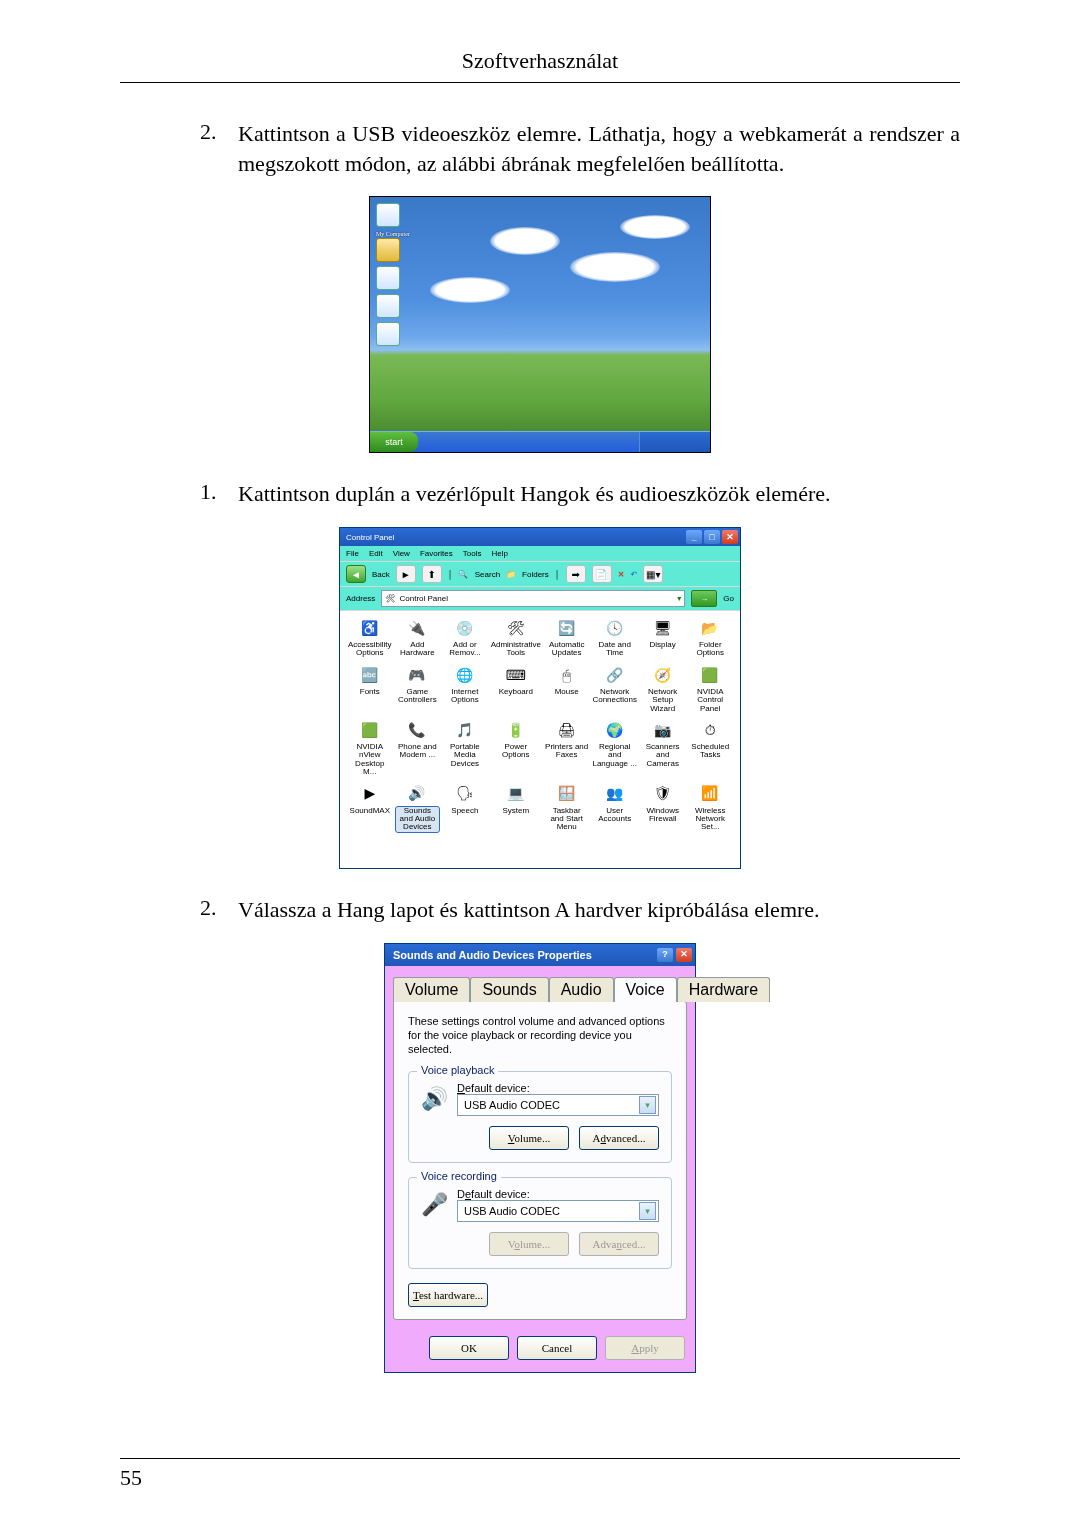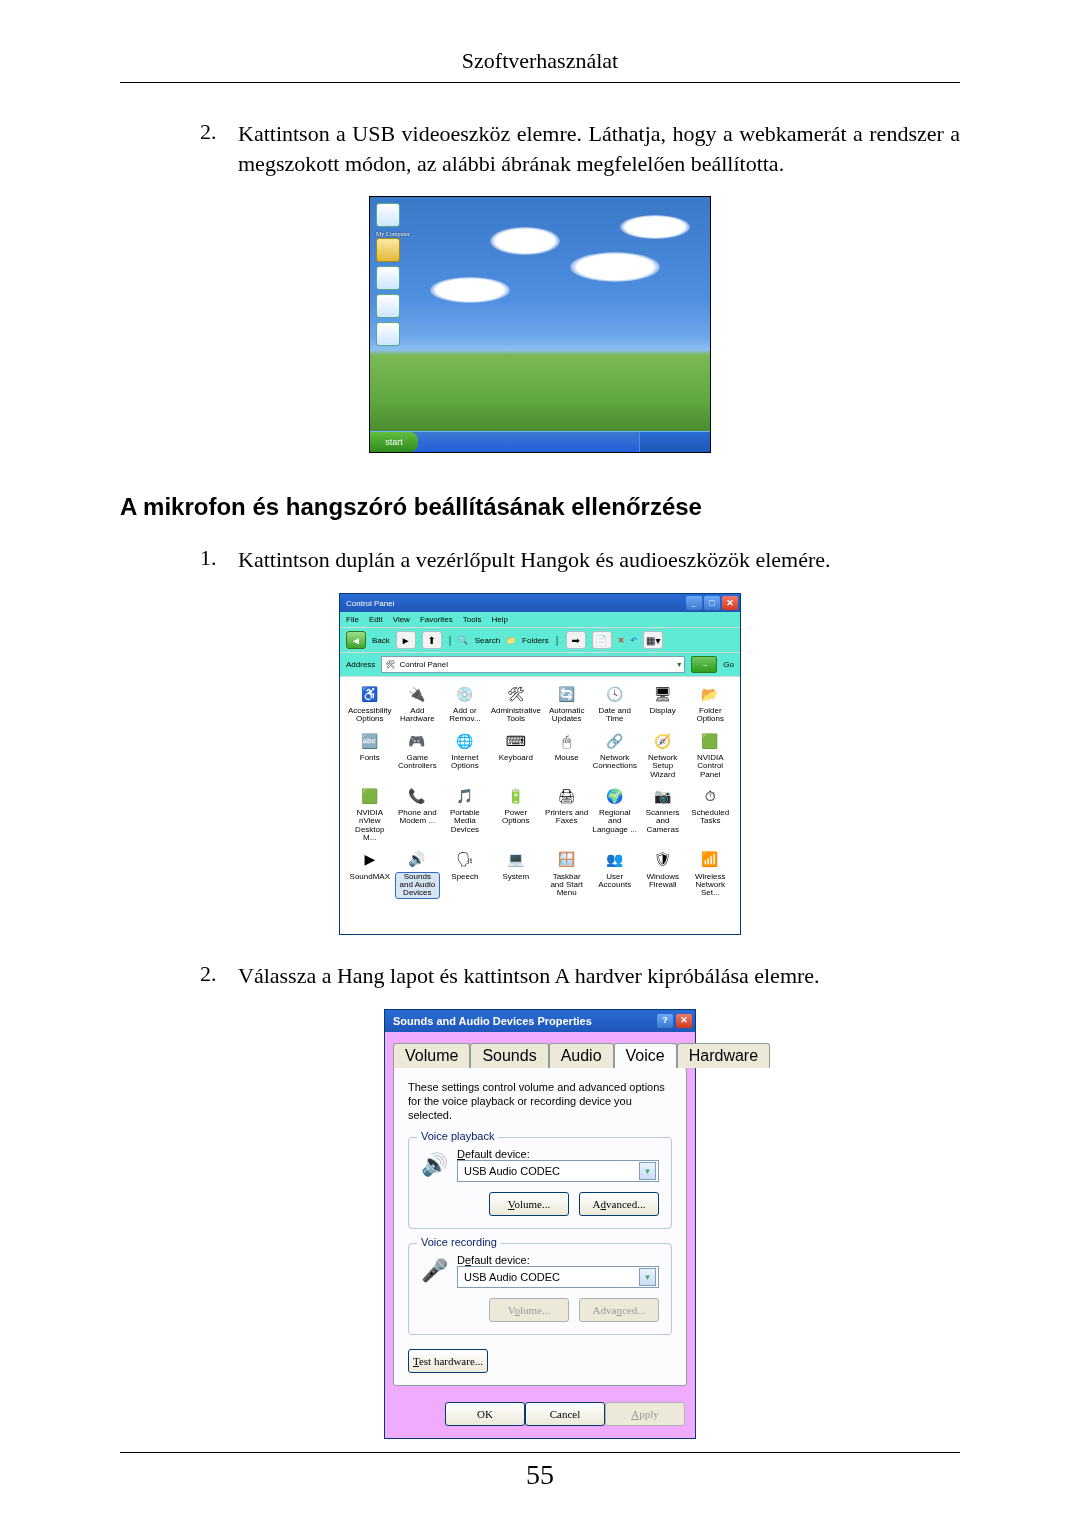--- a/index.html
+++ b/index.html
@@ -59,24 +59,24 @@
   .para{margin:0 0 14px 0;line-height:1.3}
   .grp{border:1px solid #b9c8d8;border-radius:4px;padding:10px 12px 12px 12px;margin-bottom:14px;position:relative}
   .grp-title{position:absolute;top:-8px;left:8px;background:#fcfcfe;padding:0 4px;color:#0a246a}
   .grp-row{display:flex;align-items:center;gap:8px}
   .grp-ico{width:28px;height:28px;display:flex;align-items:center;justify-content:center;font-size:22px}
   .combo{flex:1;height:20px;border:1px solid #7f9db9;background:#fff;display:flex;align-items:center;justify-content:space-between;padding:0 2px 0 6px}
   .combo .arrow{width:15px;height:16px;border:1px solid #7f9db9;background:linear-gradient(#eaf3ff,#c9ddf6);display:flex;align-items:center;justify-content:center;font-size:9px;color:#4a6}
   .btnrow{display:flex;justify-content:flex-end;gap:10px;margin-top:10px}
   .btn{min-width:78px;height:22px;border:1px solid #003c74;background:linear-gradient(#fff,#ece9d8);border-radius:3px;display:flex;align-items:center;justify-content:center;font:11px Tahoma}
   .btn.disabled{color:#9a9a9a;border-color:#b0b0b0;background:#ece9d8}
-  .dlg-foot{display:flex;justify-content:flex-end;padding:8px 10px 12px 0}
+  .dlg-foot{display:flex;justify-content:flex-end;gap:8px;padding:8px 10px 12px 0}
   .underline-letter{text-decoration:underline}
   .page-foot{position:absolute;left:120px;right:120px;bottom:52px}
-  .page-num{text-align:center;font-size:28px;margin-top:6px}
+  .page-num{font-size:22px;margin-top:6px}
   .go-green{color:#1a7a10}
   .red-x{color:#d13a1f;font-weight:bold}
   .blue-arrow{color:#245edc}
 </style>
 </head>
 <body>
 <div class="page">
 
 <div class="running-head">Szoftverhasználat</div>
 <div class="rule"></div>
@@ -102,21 +102,20 @@
         <div class="xp-ico ico-a"></div>
         <div class="xp-ico ico-a"></div>
         <div class="xp-ico ico-a"></div>
       </div>
       <div class="xp-taskbar"></div>
       <div class="xp-start">start</div>
       <div class="xp-tray"></div>
     </div>
   </div>
 
-  <div class="h2">A mikrofon és hangszóró beállításának ellenőrzése</div>
 
   <div class="ol-item">
     <div class="ol-num">1.</div>
     <div class="ol-body">Kattintson duplán a vezérlőpult Hangok és audioeszközök elemére.</div>
   </div>
 
   <div class="fig">
     <div class="cp">
       <div class="cp-title">
         <span>Control Panel</span>

